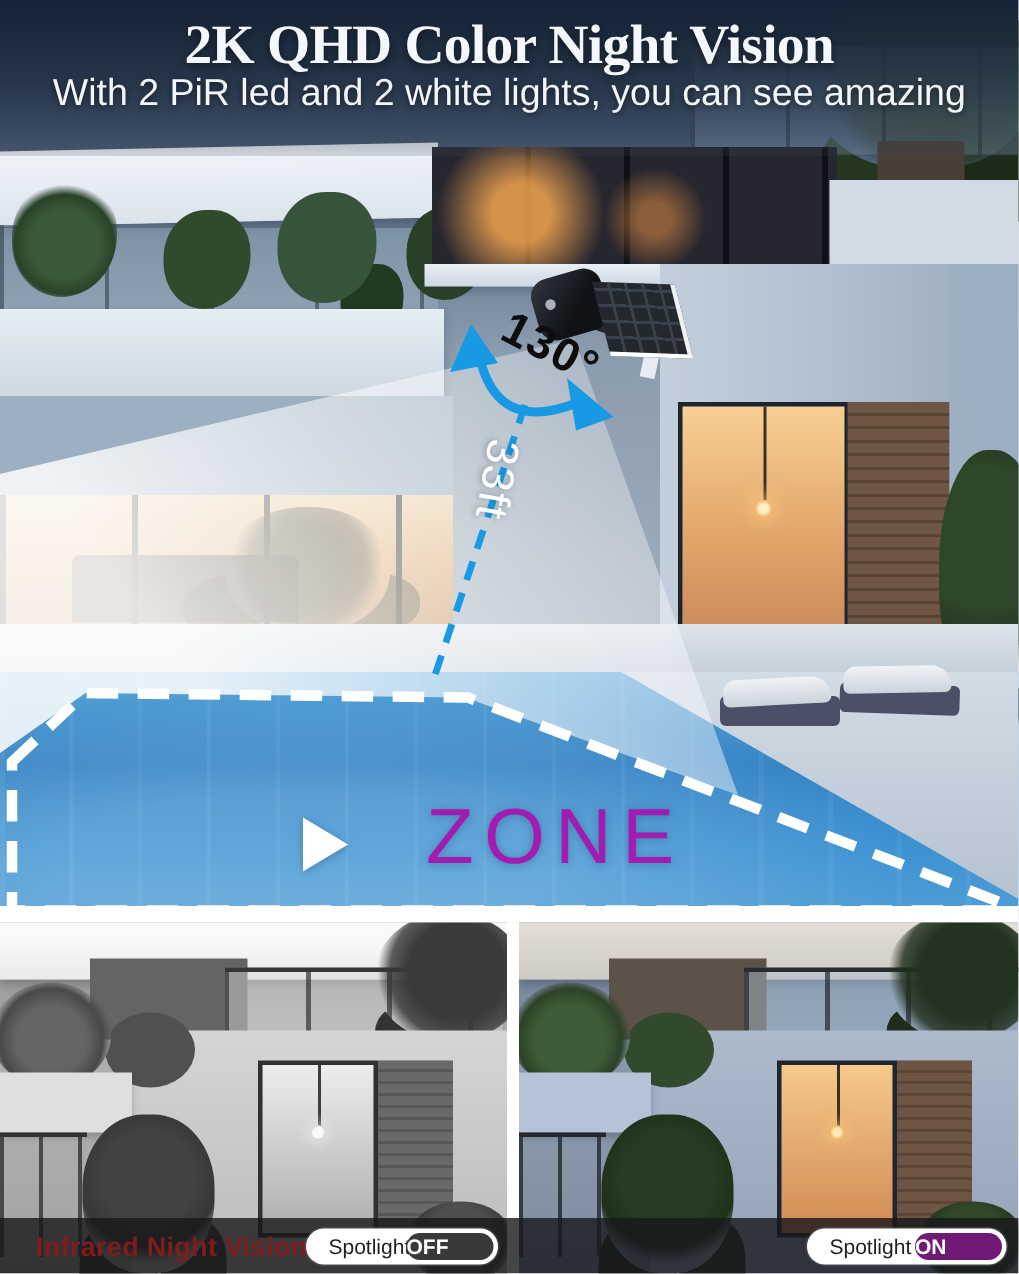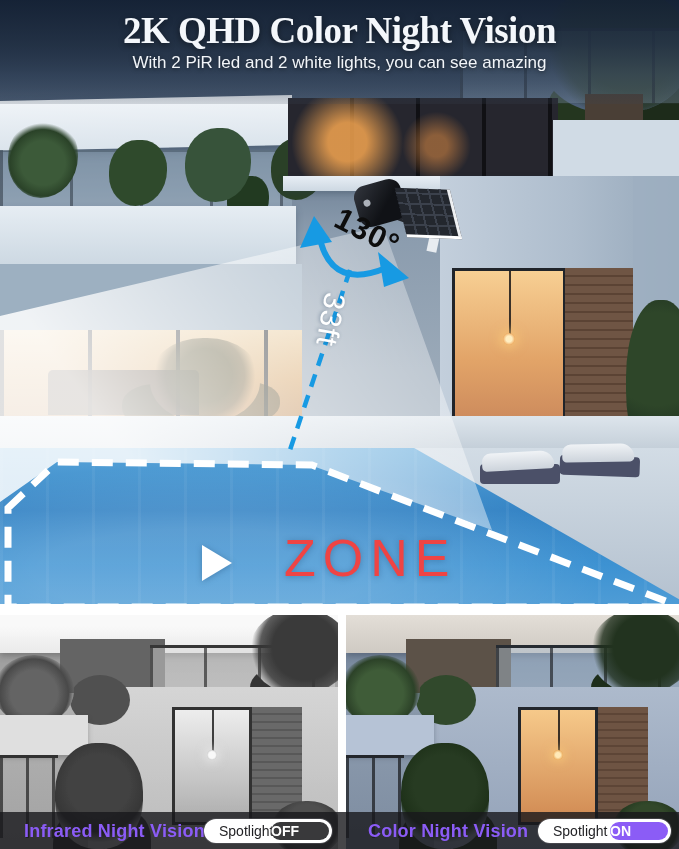--- a/index.html
+++ b/index.html
@@ -57,27 +57,27 @@
   .cam-body{left:356px;top:182px;width:48px;height:42px;background:linear-gradient(135deg,#33373f,#101216 60%);border-radius:12px;transform:rotate(-16deg);}
   .cam-body::after{content:'';position:absolute;left:8px;top:14px;width:7px;height:7px;border-radius:50%;background:#cfd6de;opacity:.8;}
   .solar-panel{left:402px;top:188px;width:50px;height:48px;background:#23272e;border-right:3px solid #eef0f2;border-bottom:3px solid #ffffff;transform:rotate(-14deg) skewY(16deg);
      background-image:repeating-linear-gradient(90deg,transparent 0 9px,#3b414c 9px 11px),repeating-linear-gradient(0deg,transparent 0 9px,#3b414c 9px 11px);}
   .solar-foot{left:428px;top:236px;width:10px;height:16px;background:#e8ecf0;transform:rotate(12deg);}
 
   
   #overlay-svg{left:0;top:0;}
   .deg-label{left:333px;top:214px;font-size:31px;font-weight:bold;color:#0d0d0d;transform:rotate(27deg);letter-spacing:1px;}
   .dist-label{left:352px;top:296px;font-size:30px;color:#ffffff;transform:rotate(100deg);transform-origin:0 0;letter-spacing:1px;text-shadow:0 1px 4px rgba(30,60,90,.4);}
-  .zone-label{left:284px;top:528px;font-size:52px;color:#ef4444;letter-spacing:7px;text-shadow:0 1px 6px rgba(20,60,100,.35);}
+  .zone-label{left:284px;top:528px;font-size:52px;color:#a21caf;letter-spacing:7px;text-shadow:0 1px 6px rgba(20,60,100,.35);}
   .play-tri{left:202px;top:545px;width:0;height:0;border-left:30px solid #ffffff;border-top:18px solid transparent;border-bottom:18px solid transparent;filter:drop-shadow(0 1px 3px rgba(20,60,100,.35));}
 
   
   #header{left:0;top:0;width:679px;height:104px;background:linear-gradient(180deg,rgba(21,34,53,.92) 0%,rgba(33,47,66,.85) 42%,rgba(45,60,80,.55) 72%,rgba(60,70,86,.18) 100%);text-align:center;}
   .title{margin-top:9px;font-size:37px;font-weight:bold;color:#f4f7fb;letter-spacing:-0.5px;text-shadow:0 2px 6px rgba(0,0,0,.45);font-family:Liberation Serif, serif;}
-  .subtitle{font-size:17px;line-height:21px;color:#f2f5f9;text-shadow:0 1px 4px rgba(0,0,0,.5);}
+  .subtitle{font-size:25px;line-height:21px;color:#f2f5f9;text-shadow:0 1px 4px rgba(0,0,0,.5);}
 
   
   #bottom{position:absolute;left:0;top:615px;width:679px;height:234px;}
   .panel{position:absolute;top:0;height:234px;overflow:hidden;}
   #panel-left{left:0;width:338px;}
   #panel-right{left:346px;width:333px;}
   .gap-v{position:absolute;left:338px;top:0;width:8px;height:197px;background:#ffffff;}
   .bp{position:absolute;inset:0;}
   .gray .bp{filter:grayscale(1) brightness(1.18) contrast(.95);}
   .bp-sky{inset:0;background:linear-gradient(180deg,#6c7d93,#8c9bae 45%,#7d8ca0);}
@@ -91,21 +91,21 @@
   .bp-window-warm::after{content:'';position:absolute;left:calc(50% - 5px);top:36%;width:10px;height:10px;border-radius:50%;background:radial-gradient(circle,#ffe9b8 0 35%,#e8a049 80%);box-shadow:0 0 8px 3px rgba(250,200,120,.55);}
   .bp-wood{left:252px;top:92px;width:50px;height:115px;background:repeating-linear-gradient(180deg,#6e5443 0 6px,#5d4536 6px 8px);}
   .bp-plants-left{left:-6px;top:40px;width:80px;height:70px;background:radial-gradient(circle at 50% 55%,#3f5c38 0 42%,#2c4228 62%,transparent 74%);border-radius:50%;box-shadow:66px 10px 0 -10px #31492c;}
   .bp-planter{left:0;top:100px;width:88px;height:40px;background:#b6c3d6;box-shadow:0 3px 5px rgba(40,50,65,.3);}
   .bp-window-left{left:0;top:140px;width:58px;height:80px;background:linear-gradient(180deg,#eebd7e,#d79a5e);border-top:3px solid #23262b;background-image:repeating-linear-gradient(90deg,rgba(35,38,43,.8) 0 3px,transparent 3px 26px);}
   .bp-palm{left:55px;top:128px;width:88px;height:106px;background:radial-gradient(circle at 50% 40%,#273b22 0 40%,#1e3119 60%,transparent 74%);border-radius:46%;box-shadow:-20px 52px 0 -18px #1a2b16,30px 48px 0 -22px #203419;}
   .bp-bush{right:-4px;bottom:-6px;width:70px;height:54px;background:radial-gradient(circle at 50% 45%,#32482a 0 45%,#253a20 65%,transparent 78%);border-radius:48%;}
 
   
   #label-band{position:absolute;left:0;top:812px;width:679px;height:37px;background:rgba(24,24,28,.80);}
-  .band-label{position:absolute;top:9px;font-size:18px;font-weight:bold;color:#8b5cf6;letter-spacing:.2px;text-align:right;}
+  .band-label{position:absolute;top:9px;font-size:18px;font-weight:bold;color:#7f1d1d;letter-spacing:.2px;text-align:right;}
   #label-ir{left:24px;}
   #label-color{left:368px;}
   .pill{position:absolute;top:7px;height:24px;background:#ffffff;border-radius:13px;box-shadow:0 0 0 1px rgba(90,90,95,.55);}
   #pill-left{left:204px;width:128px;}
   #pill-right{left:538px;width:133px;}
   .pill .pill-text{position:absolute;left:15px;top:4px;font-size:14px;color:#1f1f22;}
   .state-cap{position:absolute;right:3px;top:3px;bottom:3px;width:58px;border-radius:10px;color:#fff;font-size:14px;font-weight:bold;text-align:left;line-height:18px;}
 </style>
 </head>
 <body>
@@ -212,18 +212,17 @@
     </div>
   </div>
 </div>
 
 <div id="label-band">
   <div class="band-label" id="label-ir">Infrared Night Vision</div>
   <div class="pill" id="pill-left">
     <span class="pill-text">Spotlight</span>
     <span class="state-cap" id="state-off" style="background: rgb(57, 57, 59);">OFF</span>
   </div>
-  <div class="band-label" id="label-color">Color Night Vision</div>
   <div class="pill" id="pill-right">
     <span class="pill-text">Spotlight</span>
-    <span class="state-cap" id="state-on" style="background: #8b5cf6;">ON</span>
+    <span class="state-cap" id="state-on" style="background: #701a75;">ON</span>
   </div>
 </div>
 
 </body></html>

